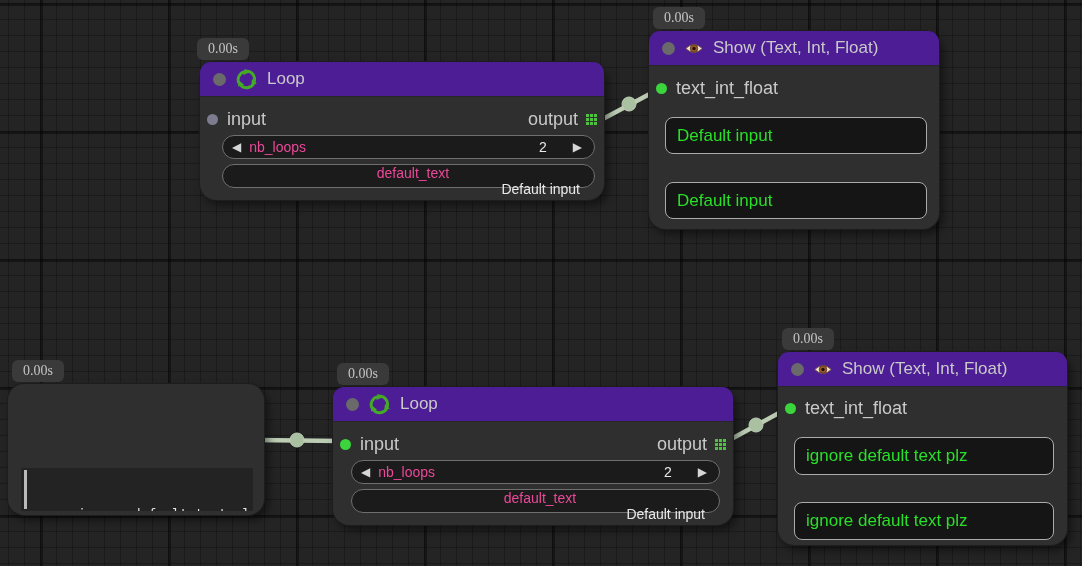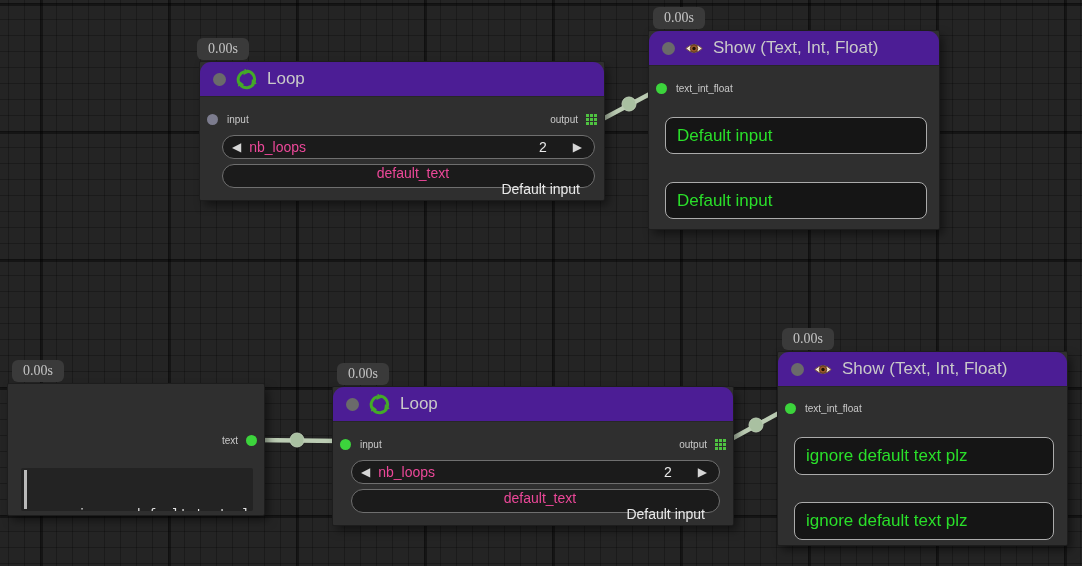--- a/index.html
+++ b/index.html
@@ -11,42 +11,42 @@
       linear-gradient(rgba(0,0,0,.42) 3px, transparent 3px),
       linear-gradient(90deg, rgba(0,0,0,.42) 3px, transparent 3px),
       linear-gradient(rgba(0,0,0,.25) 1px, transparent 1px),
       linear-gradient(90deg, rgba(0,0,0,.25) 1px, transparent 1px);
     background-size:128px 128px,128px 128px,16px 16px,16px 16px;
     background-position:-88px 3px;
     font-family:"Liberation Sans", sans-serif;
   }
   .links{position:absolute;left:0;top:0;z-index:1;}
   .node{
-    position:absolute;z-index:2;background:#2f2f2f;border-radius:1px;
+    position:absolute;z-index:2;background:#2f2f2f;border-radius:16px;
     box-shadow:0 0 0 1px #1d1d1d, 4px 5px 10px rgba(0,0,0,.5);
   }
   .timer{
     position:absolute;top:-24px;height:22px;min-width:52px;
     background:#3a3a3a;border-radius:6px;color:#c4c4c4;
     font-family:"Liberation Serif", serif;font-size:14px;
     display:flex;align-items:center;justify-content:center;padding:0 9px;z-index:1;
   }
   .hdr{
     position:absolute;left:0;top:0;right:0;height:35px;background:#4c1d95;
     border-radius:11px 11px 0 0;display:flex;align-items:center;
     padding-left:13px;gap:10px;border-bottom:1px solid #272727;
   }
   .cdot{width:13px;height:13px;border-radius:50%;background:#6a6a6a;flex:0 0 auto;}
   .titl{font-size:17px;color:#c9c9c9;white-space:nowrap;}
   .icon{display:flex;align-items:center;flex:0 0 auto;}
   .slotrow{position:absolute;left:0;right:0;height:24px;display:flex;align-items:center;}
   .prt{width:11px;height:11px;border-radius:50%;flex:0 0 auto;}
   .prt.green{background:#3cd43c;}
   .prt.gray{background:#7c7c8e;}
-  .slbl{font-size:10px;color:#c9c9c9;white-space:nowrap;}
+  .slbl{font-size:18px;color:#c9c9c9;white-space:nowrap;}
   .sl-in{display:flex;align-items:center;gap:9px;padding-left:7px;}
   .sl-out{display:flex;align-items:center;gap:8px;margin-left:auto;padding-right:7px;}
   .pill{
     position:absolute;height:24px;background:#1b1b1b;border:1px solid #6f6f6f;
     border-radius:12px;display:flex;align-items:center;font-size:14px;
   }
   .arr{color:#d6d6d6;font-size:12px;line-height:1;cursor:pointer;}
   .wname{color:#ec4899;white-space:nowrap;}
   .wval{color:#e9e9e9;white-space:nowrap;}
   .stepper{padding:0 12px 0 9px;gap:8px;}
@@ -178,26 +178,20 @@
     <div class="obox" style="left:16px;width:262px;top:86px;height:37px">
       <span>Default input</span>
     </div>
     <div class="obox" style="left:16px;width:262px;top:151px;height:37px">
       <span>Default input</span>
     </div>
   </div>
 
   <div class="node" style="left:8px;top:384px;width:256px;height:131px">
     <div class="timer" style="left:4px">0.00s</div>
-    <div class="slotrow" style="top:44px">
-      <div class="sl-out">
-        <span class="slbl">text</span>
-        <span class="prt green"></span>
-      </div>
-    </div>
     <div class="tarea" style="left:13px;width:232px;top:84px;height:43px">
       <span class="caret"></span>
       <span>ignore default text plz</span>
     </div>
   </div>
 
   <div class="node" style="left:333px;top:387px;width:400px;height:138px">
     <div class="timer" style="left:4px">0.00s</div>
     <div class="hdr">
       <span class="cdot"></span>

